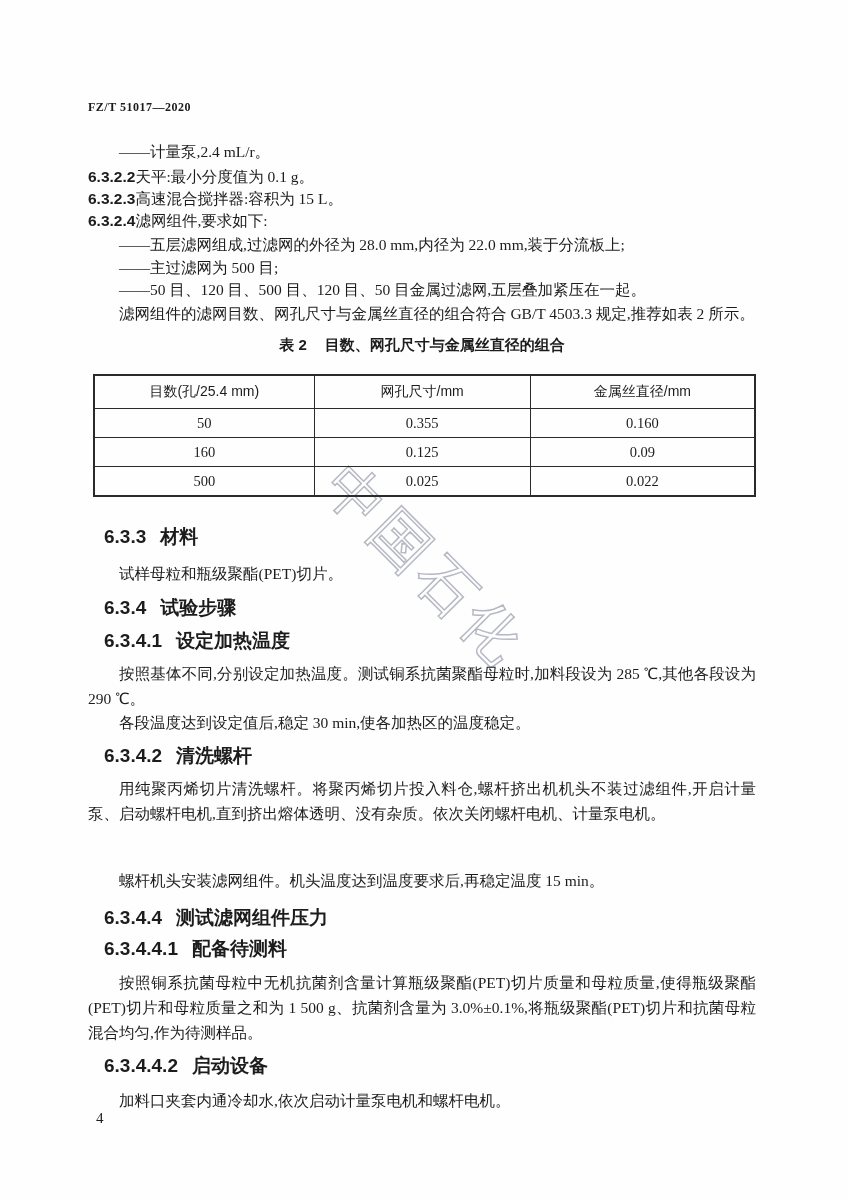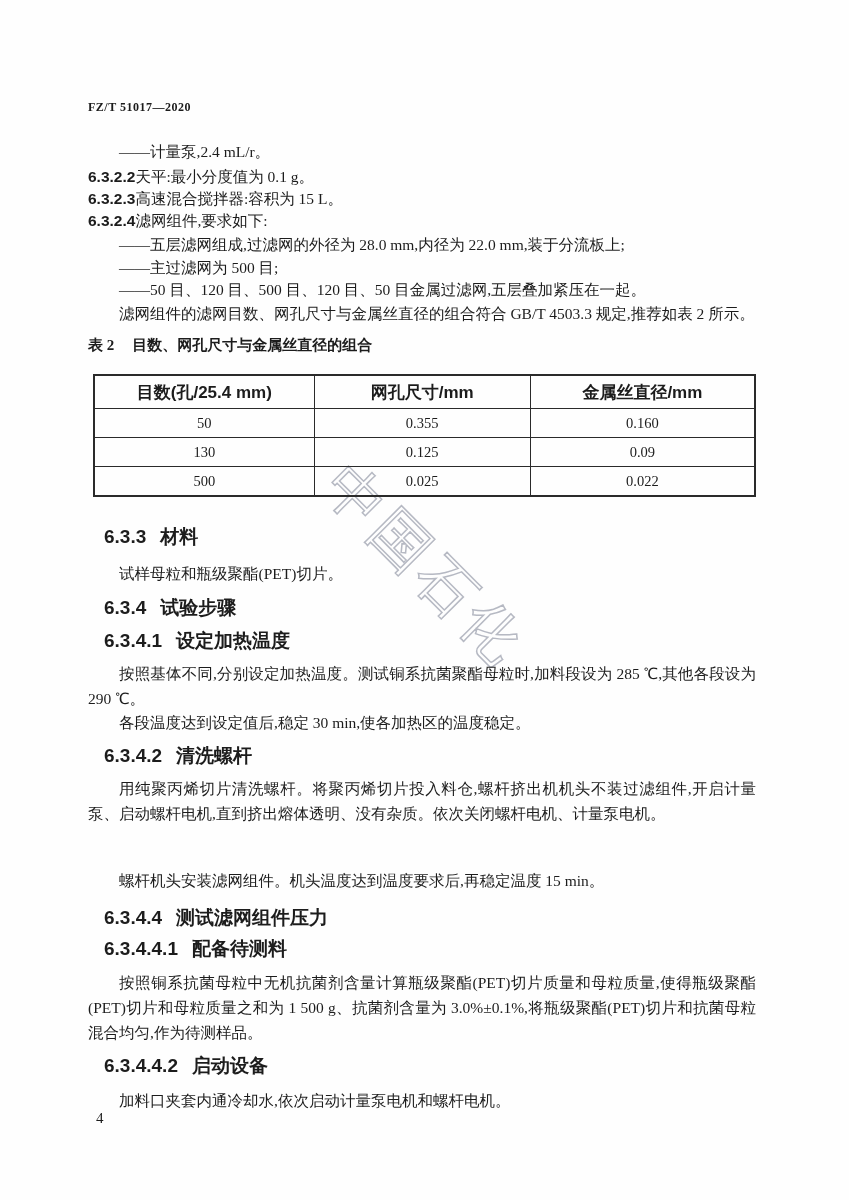--- a/index.html
+++ b/index.html
@@ -20,35 +20,35 @@
   .indent{text-indent:2em;}
   .clause .num{
     font-family:"Liberation Sans",sans-serif;font-weight:700;
   }
   .heading{
     left:104px;width:668px;font-size:19px;font-weight:700;z-index:2;
     font-family:"Liberation Sans",sans-serif;line-height:25px;
   }
   .heading .num{margin-right:14px;}
   .tbl-title{
-    left:88px;top:336px;width:668px;font-size:15px;
-    font-weight:700;font-family:Liberation Serif, serif;z-index:2;
+    left:88px;top:336px;width:668px;text-align:center;font-size:15px;
+    font-weight:700;font-family:Liberation Sans, sans-serif;z-index:2;
   }
   .tbl-title .tbl-label{margin-right:18px;}
   table.mesh{
     position:absolute;left:93px;top:374px;width:663px;z-index:2;
     border-collapse:collapse;font-size:14.5px;background:transparent;
   }
   table.mesh{border:2px solid #2a2a2a;}
   table.mesh th,table.mesh td{
     border:1px solid #2a2a2a;text-align:center;padding:0;
   }
   table.mesh th{
-    height:32px;font-family:"Liberation Sans",sans-serif;font-weight:700;
-    font-size:17px;
+    height:32px;font-family:"Liberation Sans",sans-serif;font-weight:400;
+    font-size:14px;
   }
   table.mesh td{height:28px;font-family:"Liberation Serif",serif;}
   .col1{width:33.3%;}.col2{width:32.7%;}.col3{width:34%;}
   .watermark{
     left:362px;top:448px;z-index:1;white-space:nowrap;
     transform:rotate(45deg);transform-origin:0 0;
     font-size:58px;letter-spacing:6px;font-weight:400;
     color:rgba(174,177,189,0.9);
     -webkit-text-stroke:1.5px rgba(174,177,189,0.9);
     -webkit-text-fill-color:transparent;
@@ -96,21 +96,21 @@
         <th class="col3">金属丝直径/mm</th>
       </tr>
     </thead>
     <tbody>
       <tr>
         <td>50</td>
         <td>0.355</td>
         <td>0.160</td>
       </tr>
       <tr>
-        <td>130</td>
+        <td>160</td>
         <td>0.125</td>
         <td>0.09</td>
       </tr>
       <tr>
         <td>500</td>
         <td>0.025</td>
         <td>0.022</td>
       </tr>
     </tbody>
   </table>

